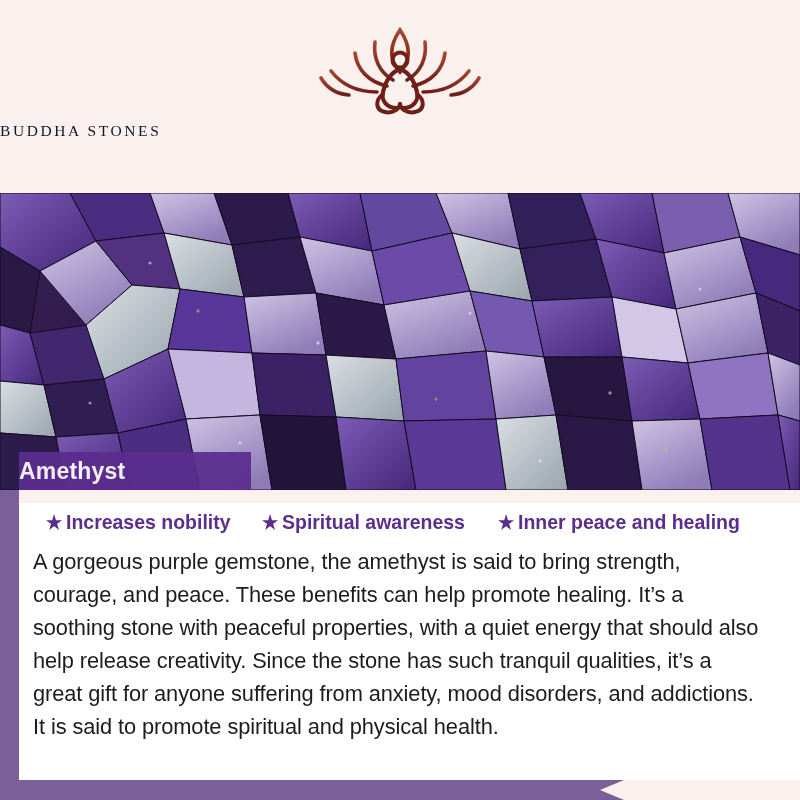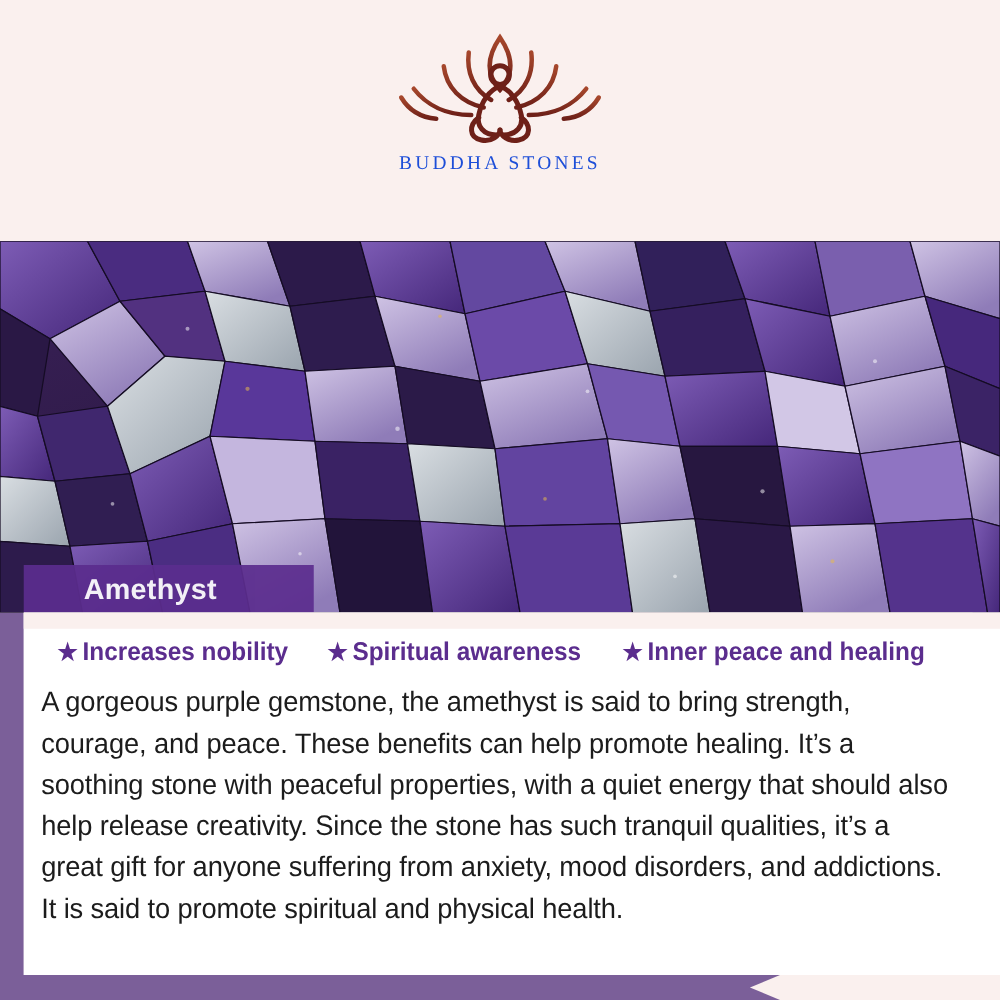--- a/index.html
+++ b/index.html
@@ -90,22 +90,22 @@
   .logo-mark {
     display: block;
     margin: 0 auto;
   }
   .logo-word {
     display: block;
     margin-top: 2px;
     font-family: "Liberation Serif", serif;
     font-size: 15.5px;
     letter-spacing: 2.6px;
-    color: #1d4ed8;
-    text-align: center;
+    color: #0f172a;
+    text-align: left;
   }
 
   
   .title-band {
     position: absolute;
     top: 139px;
     left: 27px;
     width: 637px;
     height: 47px;
     background: #fbf8f8;
@@ -144,21 +144,20 @@
     top: 452px;
     left: 19px;
     width: 232px;
     height: 38px;
     background: #5b2d8e;
     opacity: 0.93;
     display: flex;
     align-items: center;
   }
   .stone-banner span {
-    padding-left: 48px;
     color: #ffffff;
     font-family: "Liberation Sans Narrow", "Liberation Sans", sans-serif;
     font-weight: bold;
     font-size: 23px;
     letter-spacing: 0.2px;
   }
 
   
   .content {
     position: absolute;

